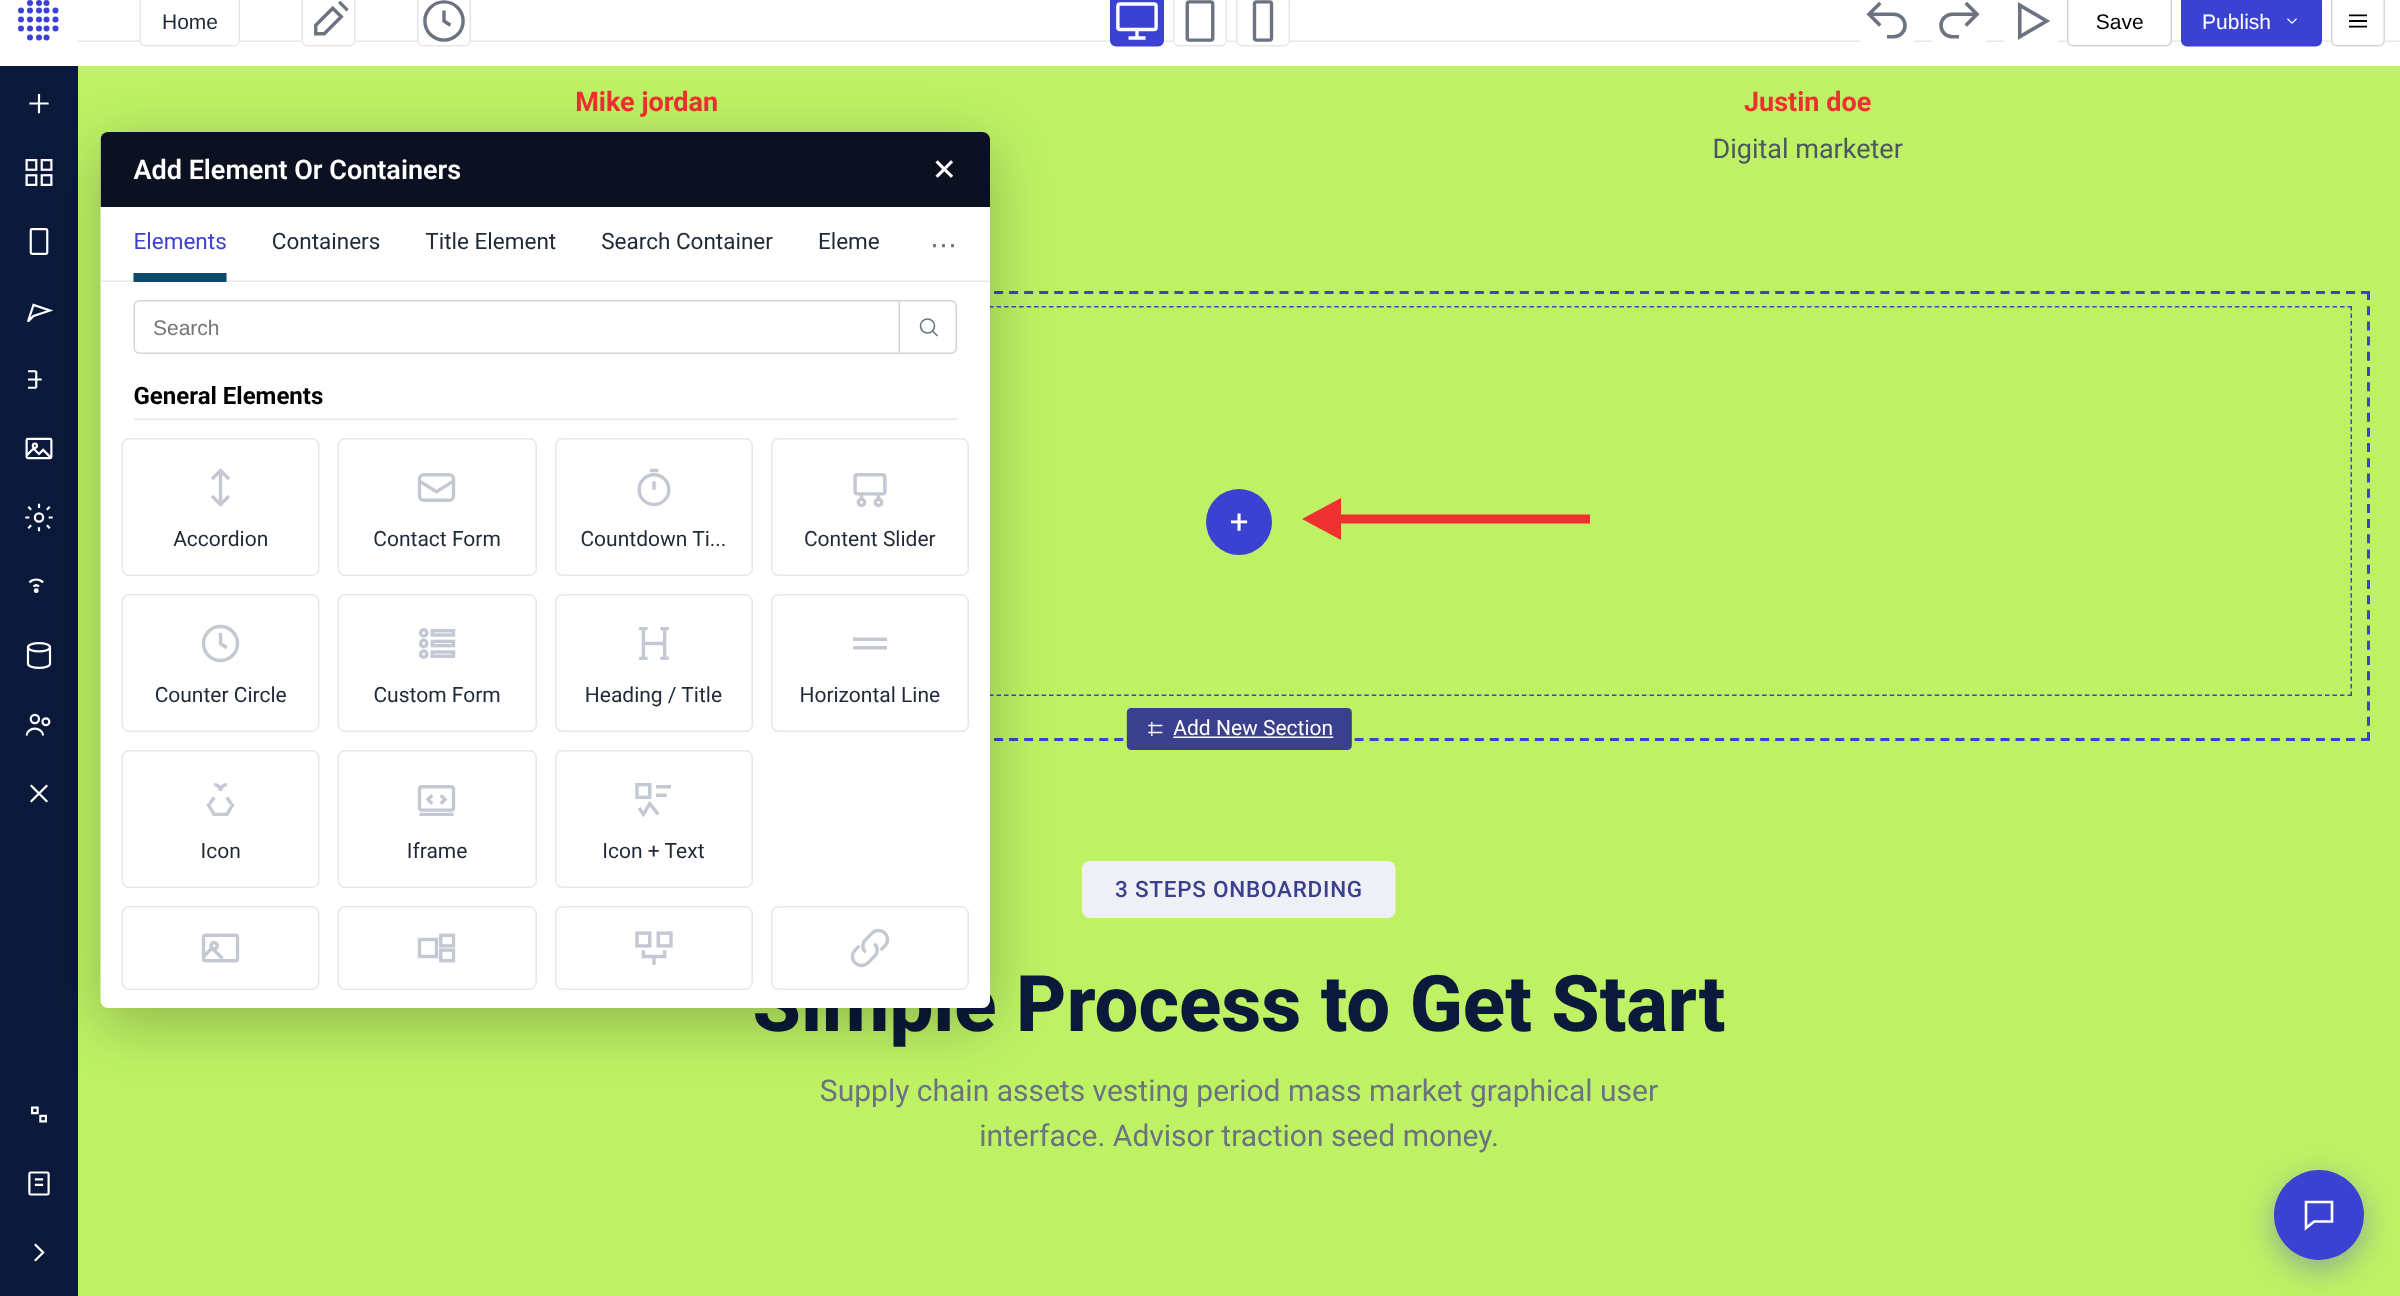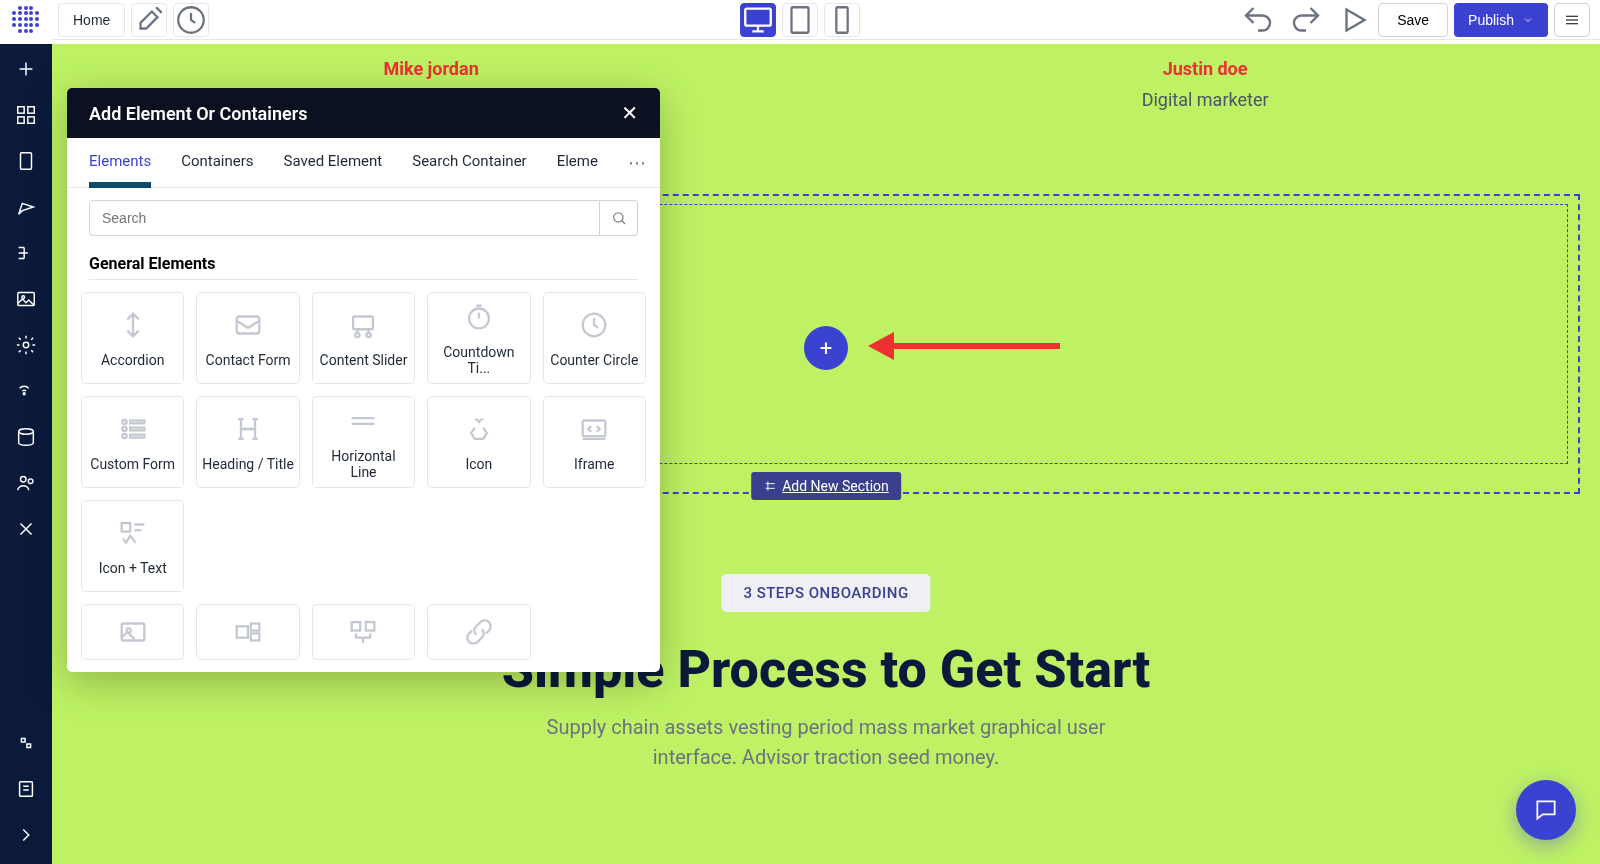--- a/index.html
+++ b/index.html
@@ -1,19 +1,19 @@
 <!DOCTYPE html>
 <html><head>
 <meta charset="utf-8">
 <style>
 * { box-sizing: border-box; margin: 0; padding: 0; }
 body { font-family: -apple-system, BlinkMacSystemFont, 'Segoe UI', Roboto, sans-serif; background: #fff; overflow: hidden; width: 1600px; height: 864px; position: relative; }
 
 
-.top-toolbar { height: 40px; background: #fff; border-bottom: 1px solid #e5e7eb; display: flex; align-items: center; padding: 0 0; position: relative; }
+.top-toolbar { height: 28px; background: #fff; border-bottom: 1px solid #e5e7eb; display: flex; align-items: center; padding: 0 0; position: relative; gap: 35px; }
 .logo-box { width: 52px; height: 44px; display: flex; align-items: center; justify-content: center; background: #fff; }
 .logo-grid { width: 28px; height: 28px; display: grid; grid-template-columns: repeat(5,1fr); grid-template-rows: repeat(5,1fr); gap: 1px; }
 .logo-dot { background: #3b42d1; border-radius: 50%; width: 4px; height: 4px; }
 .toolbar-btn { height: 34px; padding: 0 14px; border: 1px solid #e5e7eb; background: #fff; border-radius: 4px; margin-left: 6px; display: flex; align-items: center; font-size: 14px; color: #1f2937; cursor: pointer; }
 .toolbar-icon-btn { width: 36px; height: 34px; border: 1px solid #e5e7eb; background: #fff; border-radius: 4px; margin-left: 6px; display: flex; align-items: center; justify-content: center; color: #6b7280; cursor: pointer; }
 .device-group { position: absolute; left: 50%; transform: translateX(-50%); display: flex; gap: 6px; }
 .device-btn { width: 36px; height: 34px; border: 1px solid #e5e7eb; background: #fff; border-radius: 4px; display: flex; align-items: center; justify-content: center; color: #6b7280; cursor: pointer; }
 .device-btn.active { background: #3b42d1; color: #fff; border-color: #3b42d1; }
 .right-actions { margin-left: auto; display: flex; align-items: center; gap: 6px; padding-right: 10px;}
 .save-btn { height: 34px; padding: 0 18px; border: 1px solid #d1d5db; background: #fff; border-radius: 4px; font-size: 14px; cursor: pointer; }
@@ -54,21 +54,21 @@
 .modal-close { color: #fff; font-size: 20px; cursor: pointer; }
 .modal-tabs { display: flex; gap: 30px; padding: 14px 22px 0; border-bottom: 1px solid #e5e7eb; position:relative;}
 .modal-tab { font-size: 15px; color: #1f2937; padding-bottom: 12px; cursor: pointer; white-space: nowrap;}
 .modal-tab.active { color: #3b42d1; border-bottom: 6px solid #0c4a6e; margin-bottom: -1px;}
 .tab-more { margin-left: auto; font-size: 18px; color: #6b7280; padding-bottom:12px;}
 .modal-search-row { padding: 12px 22px 0; display: flex; }
 .modal-search { flex: 1; border: 1px solid #d1d5db; border-radius: 4px 0 0 4px; height: 36px; padding: 0 12px; font-size: 14px; outline:none;}
 .modal-search-btn { width: 38px; border: 1px solid #d1d5db; border-left: none; border-radius: 0 4px 4px 0; background: #fff; display: flex; align-items: center; justify-content: center; color: #6b7280;}
 .modal-section-title { font-size: 16px; font-weight: 700; padding: 18px 22px 6px; }
 .elements-divider { height:1px; background:#e5e7eb; margin: 0 22px 12px;}
-.element-grid { display: grid; grid-template-columns: repeat(5, 1fr); gap: 12px; padding: 0 14px 12px; }
+.element-grid { display: grid; grid-template-columns: repeat(4, 1fr); gap: 12px; padding: 0 14px 12px; }
 .element-tile { border: 1px solid #e5e7eb; border-radius: 5px; height: 92px; display: flex; flex-direction: column; align-items: center; justify-content: center; gap: 10px; font-size: 14px; color: #1f2937; cursor: pointer; padding: 4px; text-align:center;}
 .element-tile.highlight { border: 3px solid #ef3030; }
 .tile-icon { width: 34px; height: 34px; color: #c4c8d2; display: flex; align-items: center; justify-content: center; }
 .tile-icon svg { width: 100%; height: 100%; }
 .element-grid.partial .element-tile { height: 56px; }
 
 
 .chat-fab { position: absolute; right: 24px; bottom: 24px; width: 60px; height: 60px; border-radius: 50%; background: #3b42d1; display: flex; align-items: center; justify-content: center; color: #fff; cursor: pointer; box-shadow: 0 6px 20px rgba(59,66,209,0.4);}
 
 svg { stroke: currentColor; fill: none; stroke-width: 1.6; }
@@ -292,21 +292,21 @@
 </div>
 
 <div class="modal">
   <div class="modal-header">
     <h2>Add Element Or Containers</h2>
     <span class="modal-close">✕</span>
   </div>
   <div class="modal-tabs">
     <div class="modal-tab active">Elements</div>
     <div class="modal-tab">Containers</div>
-    <div class="modal-tab">Saved Element</div>
+    <div class="modal-tab">Title Element</div>
     <div class="modal-tab">Search Container</div>
     <div class="modal-tab">Eleme</div>
     <div class="tab-more">⋯</div>
   </div>
   <div class="modal-search-row">
     <input class="modal-search" placeholder="Search" style="">
     <button class="modal-search-btn">
         <svg width="16" height="16" viewBox="0 0 24 24">
           <circle cx="11" cy="11" r="7"></circle>
           <path d="M21 21l-5-5"></path>
@@ -329,36 +329,36 @@
           <svg viewBox="0 0 24 24">
             <rect x="4" y="6" width="16" height="12" rx="2"></rect>
             <path d="M4 9l8 5 8-5"></path>
           </svg>
         </div>
         <span>Contact Form</span>
       </div>
     <div class="element-tile">
         <div class="tile-icon">
           <svg viewBox="0 0 24 24">
+            <circle cx="12" cy="13" r="7"></circle>
+            <path d="M12 9v4M10 4h4"></path>
+          </svg>
+        </div>
+        <span>Countdown Ti...</span>
+      </div>
+    <div class="element-tile">
+        <div class="tile-icon">
+          <svg viewBox="0 0 24 24">
             <rect x="5" y="6" width="14" height="9" rx="1"></rect>
             <circle cx="8" cy="19" r="1.5"></circle>
             <circle cx="16" cy="19" r="1.5"></circle>
             <path d="M8 15v3M16 15v3"></path>
           </svg>
         </div>
         <span>Content Slider</span>
-      </div>
-    <div class="element-tile">
-        <div class="tile-icon">
-          <svg viewBox="0 0 24 24">
-            <circle cx="12" cy="13" r="7"></circle>
-            <path d="M12 9v4M10 4h4"></path>
-          </svg>
-        </div>
-        <span>Countdown Ti...</span>
       </div>
     <div class="element-tile">
         <div class="tile-icon">
           <svg viewBox="0 0 24 24">
             <circle cx="12" cy="12" r="8"></circle>
             <path d="M12 7v5l3 2"></path>
           </svg>
         </div>
         <span>Counter Circle</span>
       </div>

